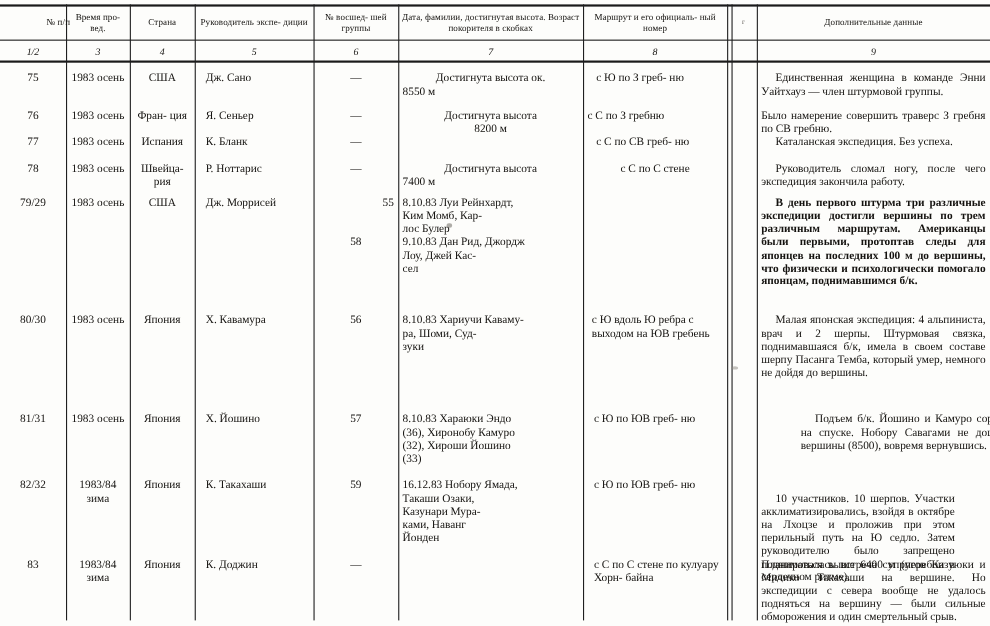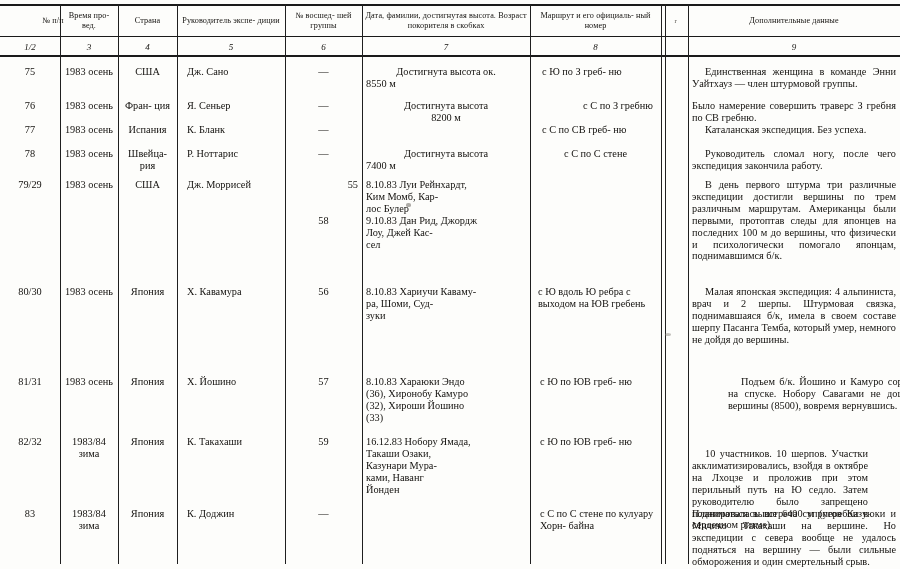--- a/index.html
+++ b/index.html
@@ -75,21 +75,21 @@
   .cell {
     position: absolute;
     box-sizing: border-box;
     font-size: 10.3px;
     line-height: 11.9px;
     padding: 0 4px;
   }
   .c-center { text-align: center; }
   .c-left   { text-align: left; }
   .c-just   { text-align: justify; text-justify: inter-word; }
-  .c-right  { text-align: right; }
+  .c-right  { }
 
   .datecol .dl {
     display: block;
     white-space: nowrap;
   }
 
   .para { margin: 0; text-indent: 13px; }
   .para.noind { text-indent: 0; }
 
   .smudge {
@@ -280,21 +280,21 @@
   <div class="cell c-center" style="left:285px; width:77px; top:179px;text-align:right;">55</div>
   <div class="cell c-center" style="left:285px; width:77px; top:215px;">58</div>
   <div class="cell datecol" style="left:362px; width:168px; top:179px;">
     <span class="dl">8.10.83 Луи   Рейнхардт,</span>
     <span class="dl">          Ким Момб, Кар-</span>
     <span class="dl">          лос Булер</span>
     <span class="dl">9.10.83 Дан Рид, Джордж</span>
     <span class="dl">          Лоу, Джей Кас-</span>
     <span class="dl">сел</span>
   </div>
-  <div class="cell c-just" style="left:688px; width:212px; top:179px;">
+  <div class="cell c-just" style="left:688px; width:212px; top:179px;font-weight:bold;">
     <p class="para">В день первого штурма три различные экспедиции достигли вершины по трем различным маршрутам. Американцы были первыми, протоптав следы для японцев на последних 100 м до вершины, что физически и психологически помогало японцам, поднимавшимся б/к.</p>
   </div>
   <div class="smudge" style="left:406px; top:203px;"></div>
 
   <div class="cell c-center" style="left:0px; width:60px; top:286px;">80/30</div>
   <div class="cell c-center" style="left:60px; width:58px; top:286px;">
     <span class="l">1983</span>
     <span class="l">осень</span>
   </div>
   <div class="cell c-center" style="left:118px; width:59px; top:286px;">

